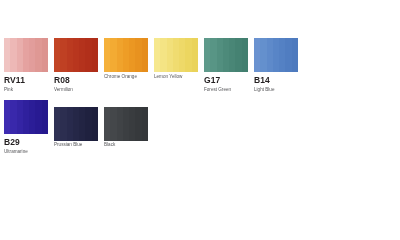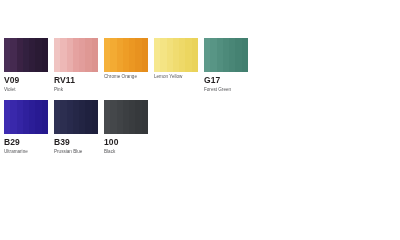--- a/index.html
+++ b/index.html
@@ -64,50 +64,50 @@
     margin-top:1.5px;
     white-space:nowrap;
   }
 </style>
 </head>
 <body>
 
 <div id="chart">
   <div class="row" id="row-0">
       <div class="swatch-cell">
-        <div class="swatch" style="background: rgb(61, 36, 72);">
-          <div class="bands">
-            <i style="background: rgb(74, 47, 87);"></i>
-            <i style="background: rgb(69, 42, 80);"></i>
-            <i style="background: rgb(58, 34, 68);"></i>
-            <i style="background: rgb(50, 32, 63);"></i>
-            <i style="background: rgb(46, 28, 57);"></i>
-            <i style="background: rgb(42, 26, 52);"></i>
-            <i style="background: rgb(39, 23, 49);"></i>
-          </div>
-        </div>
-        <span class="code">V09</span>
-        <span class="name">Violet</span>
-      </div>
-      <div class="swatch-cell">
         <div class="swatch" style="background: rgb(232, 169, 168);">
           <div class="bands">
             <i style="background: rgb(240, 196, 194);"></i>
             <i style="background: rgb(237, 184, 182);"></i>
             <i style="background: rgb(233, 174, 172);"></i>
             <i style="background: rgb(229, 162, 160);"></i>
             <i style="background: rgb(226, 157, 155);"></i>
             <i style="background: rgb(223, 152, 148);"></i>
             <i style="background: rgb(220, 147, 143);"></i>
           </div>
         </div>
         <span class="code">RV11</span>
         <span class="name">Pink</span>
       </div>
       <div class="swatch-cell">
+        <div class="swatch" style="background: rgb(187, 58, 32);">
+          <div class="bands">
+            <i style="background: rgb(194, 69, 38);"></i>
+            <i style="background: rgb(191, 64, 35);"></i>
+            <i style="background: rgb(187, 58, 32);"></i>
+            <i style="background: rgb(184, 54, 30);"></i>
+            <i style="background: rgb(180, 50, 28);"></i>
+            <i style="background: rgb(177, 47, 26);"></i>
+            <i style="background: rgb(174, 45, 24);"></i>
+          </div>
+        </div>
+        <span class="code">R08</span>
+        <span class="name">Vermilion</span>
+      </div>
+      <div class="swatch-cell">
         <div class="swatch" style="background: rgb(240, 163, 44);">
           <div class="bands">
             <i style="background: rgb(245, 177, 59);"></i>
             <i style="background: rgb(243, 171, 51);"></i>
             <i style="background: rgb(240, 163, 44);"></i>
             <i style="background: rgb(238, 157, 38);"></i>
             <i style="background: rgb(235, 151, 34);"></i>
             <i style="background: rgb(232, 146, 31);"></i>
             <i style="background: rgb(229, 141, 28);"></i>
           </div>
@@ -136,20 +136,35 @@
             <i style="background: rgb(82, 143, 127);"></i>
             <i style="background: rgb(77, 138, 122);"></i>
             <i style="background: rgb(73, 134, 118);"></i>
             <i style="background: rgb(69, 130, 114);"></i>
             <i style="background: rgb(66, 127, 111);"></i>
           </div>
         </div>
         <span class="code">G17</span>
         <span class="name">Forest Green</span>
       </div>
+      <div class="swatch-cell">
+        <div class="swatch" style="background: rgb(90, 133, 200);">
+          <div class="bands">
+            <i style="background: rgb(106, 146, 208);"></i>
+            <i style="background: rgb(100, 144, 205);"></i>
+            <i style="background: rgb(94, 138, 202);"></i>
+            <i style="background: rgb(88, 133, 199);"></i>
+            <i style="background: rgb(84, 129, 196);"></i>
+            <i style="background: rgb(80, 125, 193);"></i>
+            <i style="background: rgb(77, 122, 190);"></i>
+          </div>
+        </div>
+        <span class="code">B14</span>
+        <span class="name">Light Blue</span>
+      </div>
     </div>
   <div class="row" id="row-1">
       <div class="swatch-cell">
         <div class="swatch" style="background: rgb(51, 34, 160);">
           <div class="bands">
             <i style="background: rgb(62, 44, 178);"></i>
             <i style="background: rgb(57, 40, 171);"></i>
             <i style="background: rgb(52, 36, 164);"></i>
             <i style="background: rgb(47, 32, 157);"></i>
             <i style="background: rgb(43, 29, 151);"></i>
@@ -165,32 +180,30 @@
           <div class="bands">
             <i style="background: rgb(48, 50, 85);"></i>
             <i style="background: rgb(44, 46, 80);"></i>
             <i style="background: rgb(40, 42, 76);"></i>
             <i style="background: rgb(37, 39, 71);"></i>
             <i style="background: rgb(34, 36, 67);"></i>
             <i style="background: rgb(31, 33, 63);"></i>
             <i style="background: rgb(29, 31, 60);"></i>
           </div>
         </div>
-        <span class="code">B39</span>
         <span class="name">Prussian Blue</span>
       </div>
       <div class="swatch-cell">
         <div class="swatch" style="background: rgb(63, 66, 69);">
           <div class="bands">
             <i style="background: rgb(72, 75, 78);"></i>
             <i style="background: rgb(68, 71, 74);"></i>
             <i style="background: rgb(64, 67, 70);"></i>
             <i style="background: rgb(60, 63, 66);"></i>
             <i style="background: rgb(57, 60, 63);"></i>
             <i style="background: rgb(54, 57, 60);"></i>
             <i style="background: rgb(52, 55, 58);"></i>
           </div>
         </div>
-        <span class="code">100</span>
         <span class="name">Black</span>
       </div>
     </div>
 </div>
 
 </body></html>

